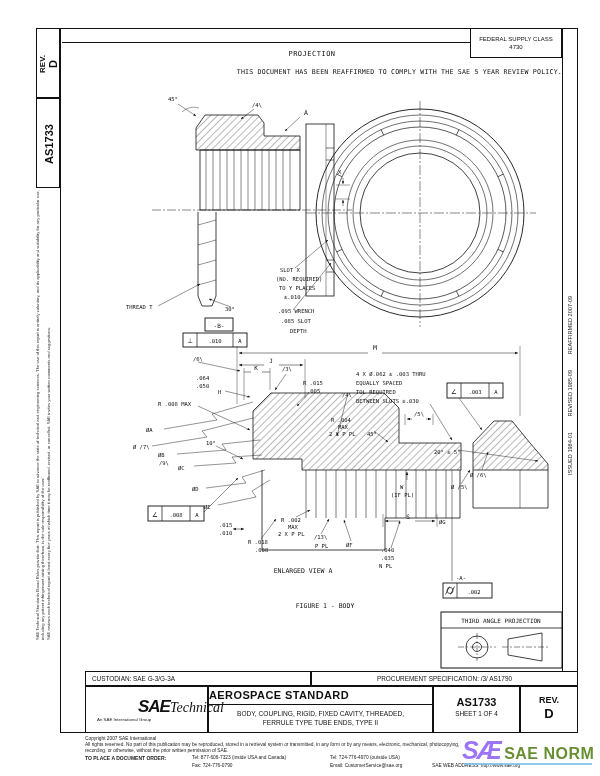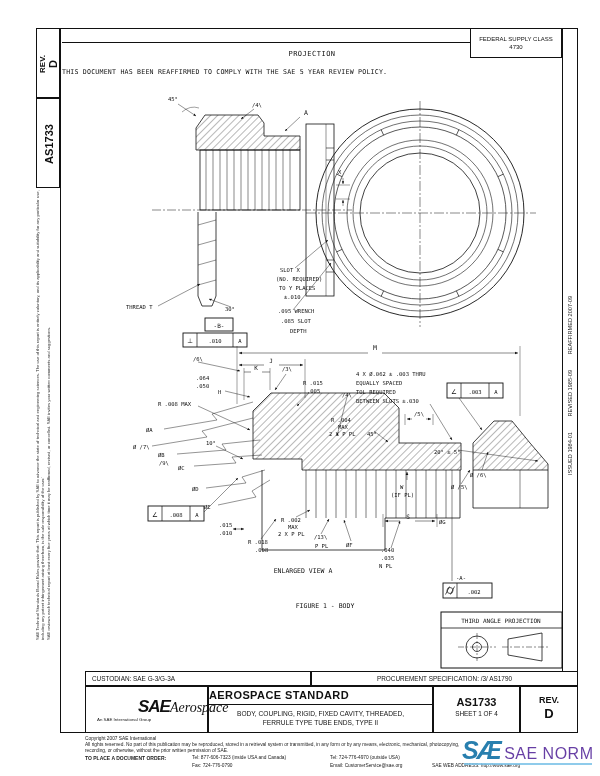--- a/index.html
+++ b/index.html
@@ -24,21 +24,21 @@
   #frame{left:60px;top:28px;width:518px;height:705px;border:1.6px solid #111;box-sizing:border-box;}
   #inner-topline{left:62px;top:42px;width:408px;height:0;border-top:1px solid #111;}
   #fsc-box{left:470px;top:28px;width:92px;height:30px;border:1.2px solid #111;box-sizing:border-box;
       text-align:center;font-size:6px;line-height:8px;padding-top:6px;}
   #strip-line{left:562px;top:28px;width:0;height:643px;border-left:1.2px solid #111;}
   #rev-strip{left:563px;top:235px;width:14px;height:240px;}
   #rev-strip .in{position:absolute;left:-113px;top:113px;width:240px;height:14px;transform:rotate(-90deg);
       font-size:5.6px;line-height:14px;white-space:nowrap;color:#222;}
   #rev-strip span{margin-right:14px;}
   #rationale{left:62px;top:50px;width:500px;text-align:center;font-size:7px;letter-spacing:.5px;}
-  #statement{left:62px;top:68px;width:500px;text-align:left;font-size:6.6px;letter-spacing:.2px;}
+  #statement{left:62px;top:68px;width:500px;text-align:right;font-size:6.6px;letter-spacing:.2px;}
   
   .tb{box-sizing:border-box;border:1.2px solid #111;}
   #tb-row1-l{left:85px;top:671px;width:226px;height:15px;font-size:6.4px;line-height:14px;padding-left:6px;}
   #tb-row1-r{left:311px;top:671px;width:267px;height:15px;font-size:6.4px;line-height:14px;text-align:center;}
   #tb-logo{left:85px;top:686px;width:123px;height:47px;}
   #tb-center{left:208px;top:686px;width:225px;height:47px;}
   #tb-center .hd{border-bottom:1.2px solid #111;font-size:11px;font-weight:bold;
       letter-spacing:.4px;height:17px;line-height:17px;}
   #tb-center .tt{font-size:6.6px;text-align:center;line-height:8.6px;padding-top:5px;}
   #tb-num{left:433px;top:686px;width:87px;height:47px;text-align:center;}
@@ -56,22 +56,22 @@
   #ft-copy{left:85px;top:736px;}
   #ft-r1{left:85px;top:742px;width:460px;}
   #ft-r2{left:85px;top:747.5px;}
   #ft-order{left:85px;top:755px;font-weight:bold;font-size:5px;}
   #ft-tel1{left:192px;top:755px;}
   #ft-fax{left:192px;top:763px;}
   #ft-tel2{left:330px;top:755px;}
   #ft-email{left:330px;top:763px;}
   #ft-web{left:432px;top:763px;}
   #watermark{left:462px;top:736px;width:135px;height:34px;opacity:.85;}
-  #watermark .wl{font-size:25px;font-weight:bold;font-style:italic;color:#0369a1;letter-spacing:-2px;}
-  #watermark .wt{font-size:16px;font-weight:normal;color:#4c1d95;letter-spacing:.5px;}
+  #watermark .wl{font-size:25px;font-weight:bold;font-style:italic;color:#8b5cf6;letter-spacing:-2px;}
+  #watermark .wt{font-size:16px;font-weight:bold;color:#4d7c0f;letter-spacing:.5px;}
   #watermark .bar{position:absolute;left:2px;top:27px;width:128px;height:1.5px;background:#7cc3e8;}
   svg text{font-family:"DejaVu Sans Mono",monospace;fill:#111;}
   svg .sym{font-family:"DejaVu Sans",sans-serif;}
 </style>
 </head>
 <body>
 
 <div id="page">
 
   <div class="abs box" id="rev-box">
@@ -391,21 +391,21 @@
         <path d="M508,639 L508,655 L542,661 L542,633 Z" stroke-width="0.8"></path>
         <line x1="502" y1="647" x2="548" y2="647" stroke-width="0.5" stroke-dasharray="6 2 2 2"></line>
       </g>
     </g>
   </svg>
 
   <div class="abs tb" id="tb-row1-l">CUSTODIAN: SAE G-3/G-3A</div>
   <div class="abs tb" id="tb-row1-r">PROCUREMENT SPECIFICATION: /3/ AS1790</div>
   <div class="abs tb" id="tb-logo">
     <div id="sae-logo">
-      <span class="sae">SAE</span><span class="aero">Aerospace</span>
+      <span class="sae">SAE</span><span class="aero">Technical</span>
       <div class="tag">An SAE International Group</div>
     </div>
   </div>
   <div class="abs tb" id="tb-center">
     <div class="hd">AEROSPACE STANDARD</div>
     <div class="tt">
       <div>BODY, COUPLING, RIGID, FIXED CAVITY, THREADED,</div>
       <div>FERRULE TYPE TUBE ENDS, TYPE II</div>
     </div>
   </div>

